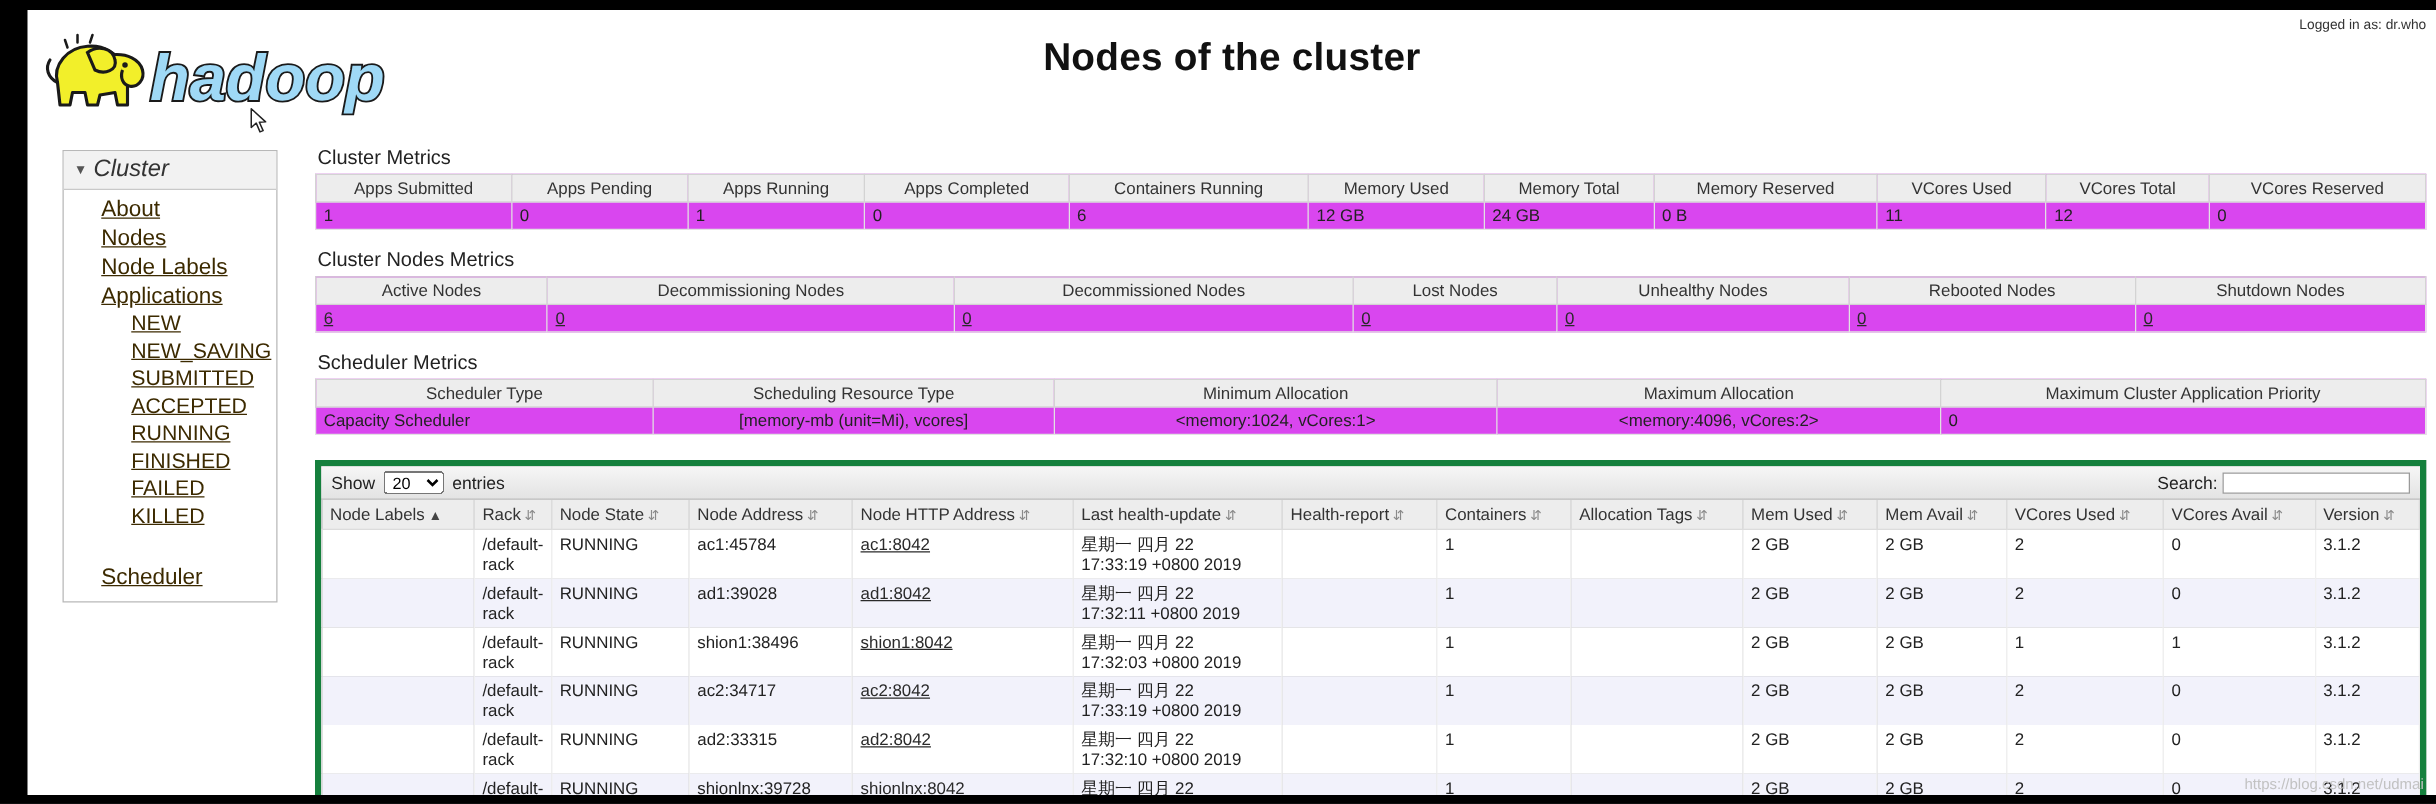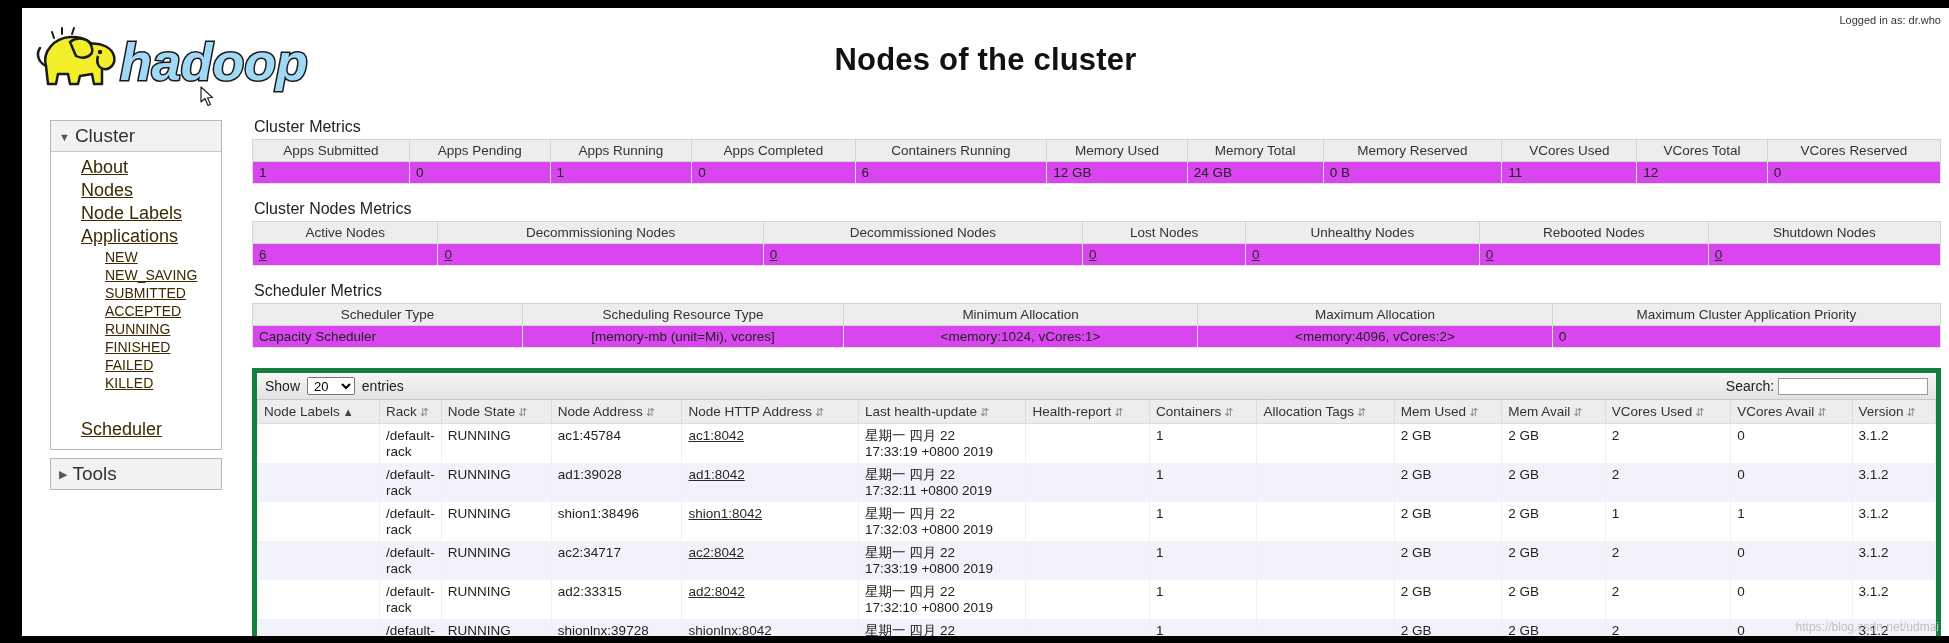--- a/index.html
+++ b/index.html
@@ -20,44 +20,44 @@
   
   .login-bar {
     position: absolute; right: 8px; top: 6px;
     font-size: 11px; color: #333;
   }
   .logo-wrap {
     position: absolute; left: 6px; top: 14px;
     width: 300px; height: 78px;
   }
   .page-title {
-    position: absolute; left: 0; right: 0; top: 34px;
+    position: absolute; left: 0; right: 0; top: 20px;
     text-align: center;
     font-size: 31px; font-weight: bold; color: #111;
     letter-spacing: .2px;
   }
   .cursor { position:absolute; left:178px; top:78px; width:16px; height:22px; }
 
   
   .sidebar { position: absolute; left: 28px; top: 112px; width: 172px; }
   .panel {
     border: 1px solid #b8b8b8; background: #fff; margin-bottom: 8px;
   }
   .panel-head {
     background: #f2f2f2; border-bottom: 1px solid #c9c9c9;
-    padding: 4px 8px; font-size: 19px; color: #333;
+    padding: 4px 8px; font-size: 19px; color: #333; font-style: italic;
   }
   .panel-head .tri { font-size: 11px; color: #555; margin-right: 5px; vertical-align: middle;}
   .panel-body { padding: 4px 0 8px 0; }
   .nav-link {
     display: block; color: #3c2a00; font-size: 18px;
     text-decoration: underline; padding: 1px 0 1px 30px; cursor: pointer;
     white-space: nowrap;
   }
-  .nav-link.sub { padding-left: 54px; font-size: 14px; }
+  .nav-link.sub { padding-left: 54px; font-size: 17px; }
   .nav-link.spaced { margin-top: 26px; }
   .panel.collapsed { background: #f2f2f2; }
   .panel.collapsed .panel-head { border-bottom: none; }
 
   
   .main { position: absolute; left: 206px; top: 108px; right: 8px; padding-left: 24px; }
   .section-title {
     font-size: 16px; color: #222; margin: 2px 0 3px 2px;
   }
   table.metrics {
@@ -185,25 +185,20 @@
         <span class="nav-link sub">NEW_SAVING</span>
         <span class="nav-link sub">SUBMITTED</span>
         <span class="nav-link sub">ACCEPTED</span>
         <span class="nav-link sub">RUNNING</span>
         <span class="nav-link sub">FINISHED</span>
         <span class="nav-link sub">FAILED</span>
         <span class="nav-link sub">KILLED</span>
         <span class="nav-link spaced">Scheduler</span>
       </div>
     </div>
-    <div class="panel collapsed">
-      <div class="panel-head">
-        <span class="tri">▶</span><span>Tools</span>
-      </div>
-    </div>
   </div>
 
   <div class="main">
 
     <div class="section-title">Cluster Metrics</div>
     <table class="metrics">
       <thead>
           <tr>
         <th>Apps Submitted</th>
         <th>Apps Pending</th>

